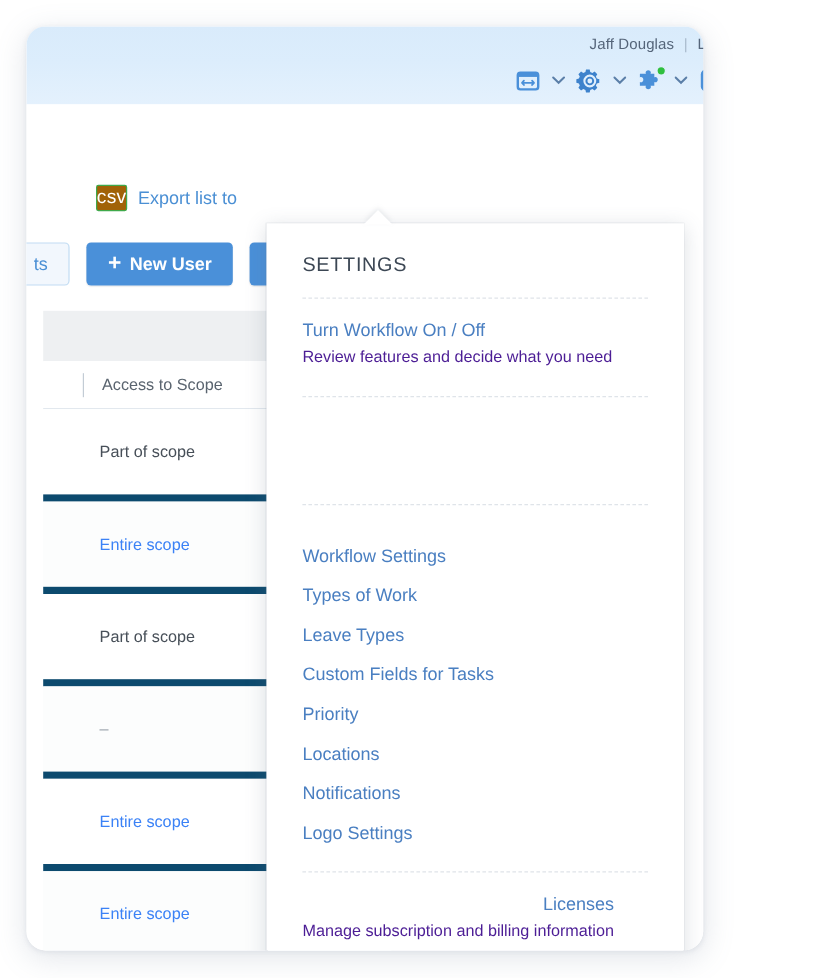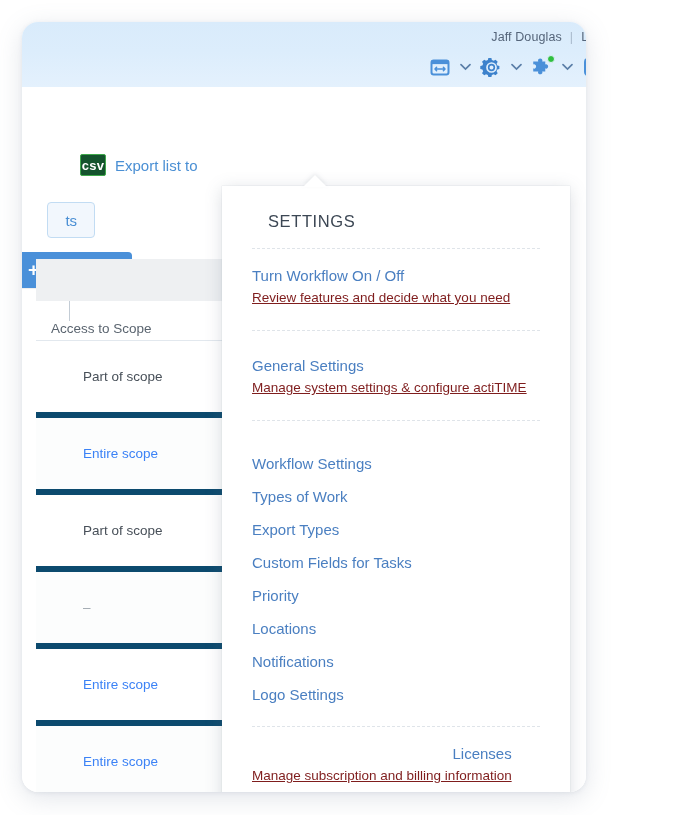--- a/index.html
+++ b/index.html
@@ -115,43 +115,42 @@
     left: 58px;
     top: 67px;
     display: flex;
     align-items: center;
     gap: 9px;
   }
   #csv-badge {
     width: 26px; height: 22px;
     border: 1.6px solid #3fa94b;
     border-radius: 2px;
-    background: #14532d;
+    background: #a16207;
     color: #ffffff;
-    font-size: 13px;
-    font-weight: bold;
+    font-size: 16px;
+    font-weight: normal;
     display: flex; align-items: center; justify-content: center;
     letter-spacing: .2px;
   }
   #export-label {
     font-size: 15px;
     color: #4a8fd4;
     white-space: nowrap;
     cursor: pointer;
   }
 
   
   #button-row {
     position: absolute;
     left: -12px;
     top: 115px;
     display: flex;
-    align-items: center;
+    align-items: flex-start;
     gap: 14px;
-    flex-direction: column;
   }
   .btn {
     height: 36px;
     border-radius: 4px;
     font-size: 15px;
     display: flex; align-items: center; justify-content: center;
     cursor: pointer;
     white-space: nowrap;
   }
   .btn-ghost {
@@ -181,21 +180,21 @@
   }
   #table-subhead {
     position: absolute;
     left: 14px;
     top: 214px;
     width: 290px;
     height: 40px;
     background: #ffffff;
     border-bottom: 1px solid #e2e8ee;
     display: flex;
-    flex-direction: column;
+    align-items: center;
   }
   #table-subhead .colsep {
     width: 1px; height: 20px;
     background: #c3ccd5;
     margin-left: 33px;
   }
   #table-subhead .colname {
     font-size: 13.5px;
     color: #5a646f;
     margin-left: 15px;
@@ -253,21 +252,20 @@
     filter: drop-shadow(0 -2px 2px rgba(90,105,125,0.13));
   }
 
   #panel-title {
     position: absolute;
     left: 30px;
     top: 26px;
     font-size: 16.5px;
     color: #3c4754;
     letter-spacing: .6px;
-    margin-left: 16px;
   }
   .panel-hr {
     position: absolute;
     left: 30px;
     width: 288px;
     height: 0;
     border-top: 1px dashed #dfe4e9;
   }
   #hr1 { top: 62px; }
   #hr2 { top: 144px; }
@@ -276,24 +274,23 @@
 
   .panel-block { position: absolute; left: 30px; }
   .panel-link {
     font-size: 15px;
     color: #4a7fc1;
     cursor: pointer;
     white-space: nowrap;
   }
   .panel-sub {
     font-size: 13.5px;
-    color: #7f1d1d;
+    color: #4c1d95;
     margin-top: 6px;
     white-space: nowrap;
-    text-decoration: underline;
   }
   #blk-features { top: 81px; }
   #blk-general  { top: 171px; }
   #blk-licenses { top: 559px; text-align: right; }
 
   #panel-list {
     position: absolute;
     left: 30px;
     top: 261px;
     display: flex;
@@ -444,30 +441,26 @@
 
       <div id="panel-title">SETTINGS</div>
       <div class="panel-hr" id="hr1"></div>
 
       <div class="panel-block" id="blk-features">
         <div class="panel-link">Turn Workflow On / Off</div>
         <div class="panel-sub">Review features and decide what you need</div>
       </div>
       <div class="panel-hr" id="hr2"></div>
 
-      <div class="panel-block" id="blk-general">
-        <div class="panel-link">General Settings</div>
-        <div class="panel-sub">Manage system settings &amp; configure actiTIME</div>
-      </div>
       <div class="panel-hr" id="hr3"></div>
 
       <div id="panel-list">
         <div class="panel-link">Workflow Settings</div>
         <div class="panel-link">Types of Work</div>
-        <div class="panel-link">Export Types</div>
+        <div class="panel-link">Leave Types</div>
         <div class="panel-link">Custom Fields for Tasks</div>
         <div class="panel-link">Priority</div>
         <div class="panel-link">Locations</div>
         <div class="panel-link">Notifications</div>
         <div class="panel-link">Logo Settings</div>
       </div>
 
       <div class="panel-hr" id="hr4"></div>
 
       <div class="panel-block" id="blk-licenses">

